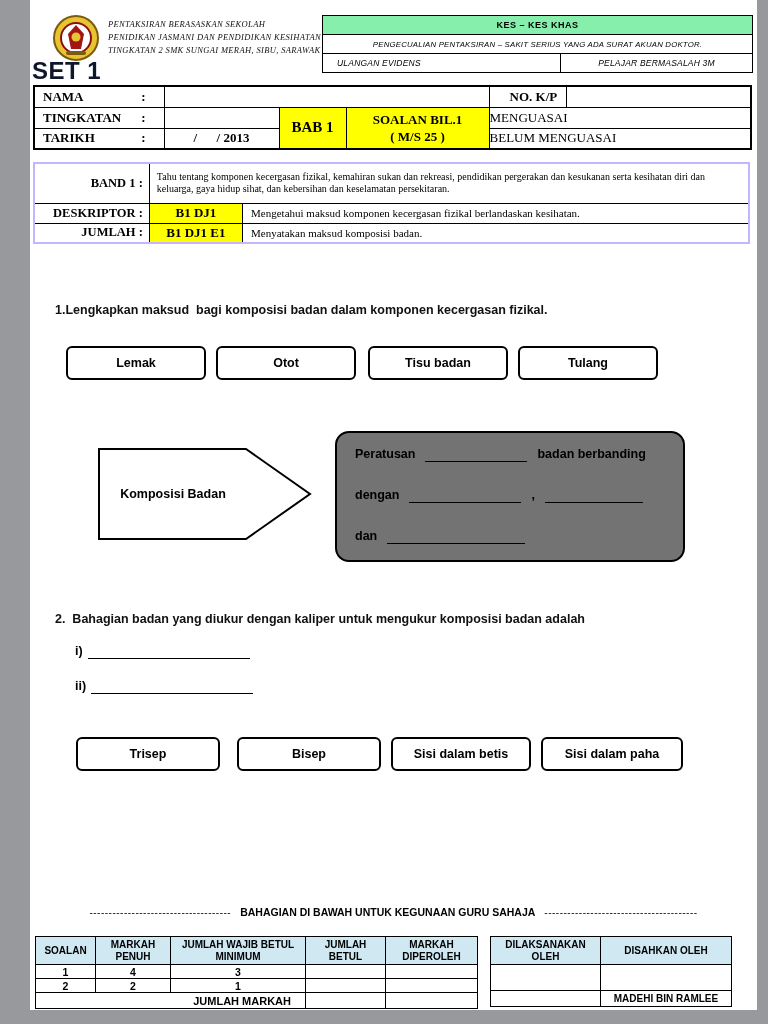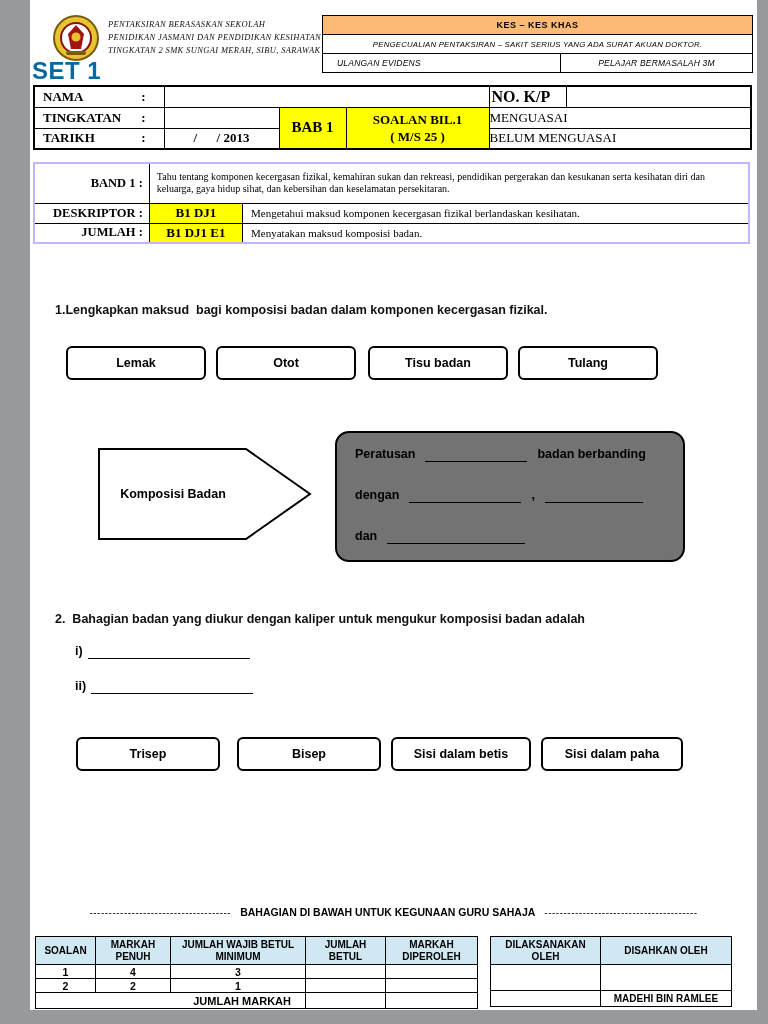--- a/index.html
+++ b/index.html
@@ -13,42 +13,42 @@
   .paper {
     position:absolute; left:30px; top:0; width:727px; height:1010px;
     background:#ffffff;
   }
   .abs { position:absolute; }
 
   
   .logo { left:22px; top:14px; width:48px; height:48px; }
   .org { left:78px; top:18px; width:250px; font-family:"Liberation Serif", serif; }
   .org-line { font-size:8.5px; letter-spacing:.35px; line-height:13px; font-style:italic; color:#111; white-space:nowrap; }
-  .set-label { left:2px; top:57px; font-size:24px; font-weight:900; letter-spacing:.5px; color:#0369a1; }
+  .set-label { left:2px; top:57px; font-size:24px; font-weight:900; letter-spacing:.5px; color:#0f172a; }
 
   table { border-collapse:collapse; table-layout:fixed; }
   td { border:1px solid #000; overflow:hidden; }
 
   .kes-table { left:292px; top:15px; width:430px; font-family:"Liberation Sans", sans-serif; }
   .kes-table td { height:19px; }
-  .kes-title { background:#fdba74; text-align:center; font-size:9px; font-weight:bold; letter-spacing:.5px; }
+  .kes-title { background:#86efac; text-align:center; font-size:9px; font-weight:bold; letter-spacing:.5px; }
   .kes-exemption { text-align:center; font-size:7.8px; font-style:italic; letter-spacing:.2px; }
   .kes-cell { font-size:8.5px; font-style:italic; padding-left:14px; letter-spacing:.2px; }
   .kes-right { text-align:center; padding-left:0; }
 
   
   .info-table { left:3px; top:85px; width:717px; border:2px solid #000; font-family:"Liberation Serif", serif; }
   .info-table td { height:21px; }
   .lbl { font-weight:bold; font-size:13px; padding:0 18px 0 8px; }
   .lbl .lblflex { display:flex; justify-content:space-between; align-items:center; }
   .yellow { background:#ffff00; }
   .bab { font-weight:bold; font-size:15px; text-align:center; vertical-align:middle; }
   .soalan { font-weight:bold; font-size:13px; text-align:center; vertical-align:middle; line-height:17px; }
   .mastery { font-size:13px; padding-left:0; vertical-align:middle; }
-  .nokp { font-weight:bold; font-size:16px; padding-left:2px; }
+  .nokp { font-weight:bold; font-size:13px; padding-left:20px; }
   .date { font-weight:bold; font-size:13px; text-align:center; white-space:pre; }
 
   
   .band-table { left:3px; top:162px; width:717px; border:2px solid #c4b5fd; font-family:"Liberation Serif", serif; }
   .blbl { font-weight:bold; font-size:12.5px; text-align:right; padding-right:6px; vertical-align:middle; }
   .band-desc { font-size:10px; line-height:12.5px; padding:3px 10px 3px 7px; vertical-align:middle; }
   .band-row td { height:40px; }
   .code-row td { height:20px; }
   .code { font-weight:bold; font-size:13px; text-align:center; vertical-align:middle; }
   .bdesc { font-size:11px; padding-left:8px; vertical-align:middle; }

